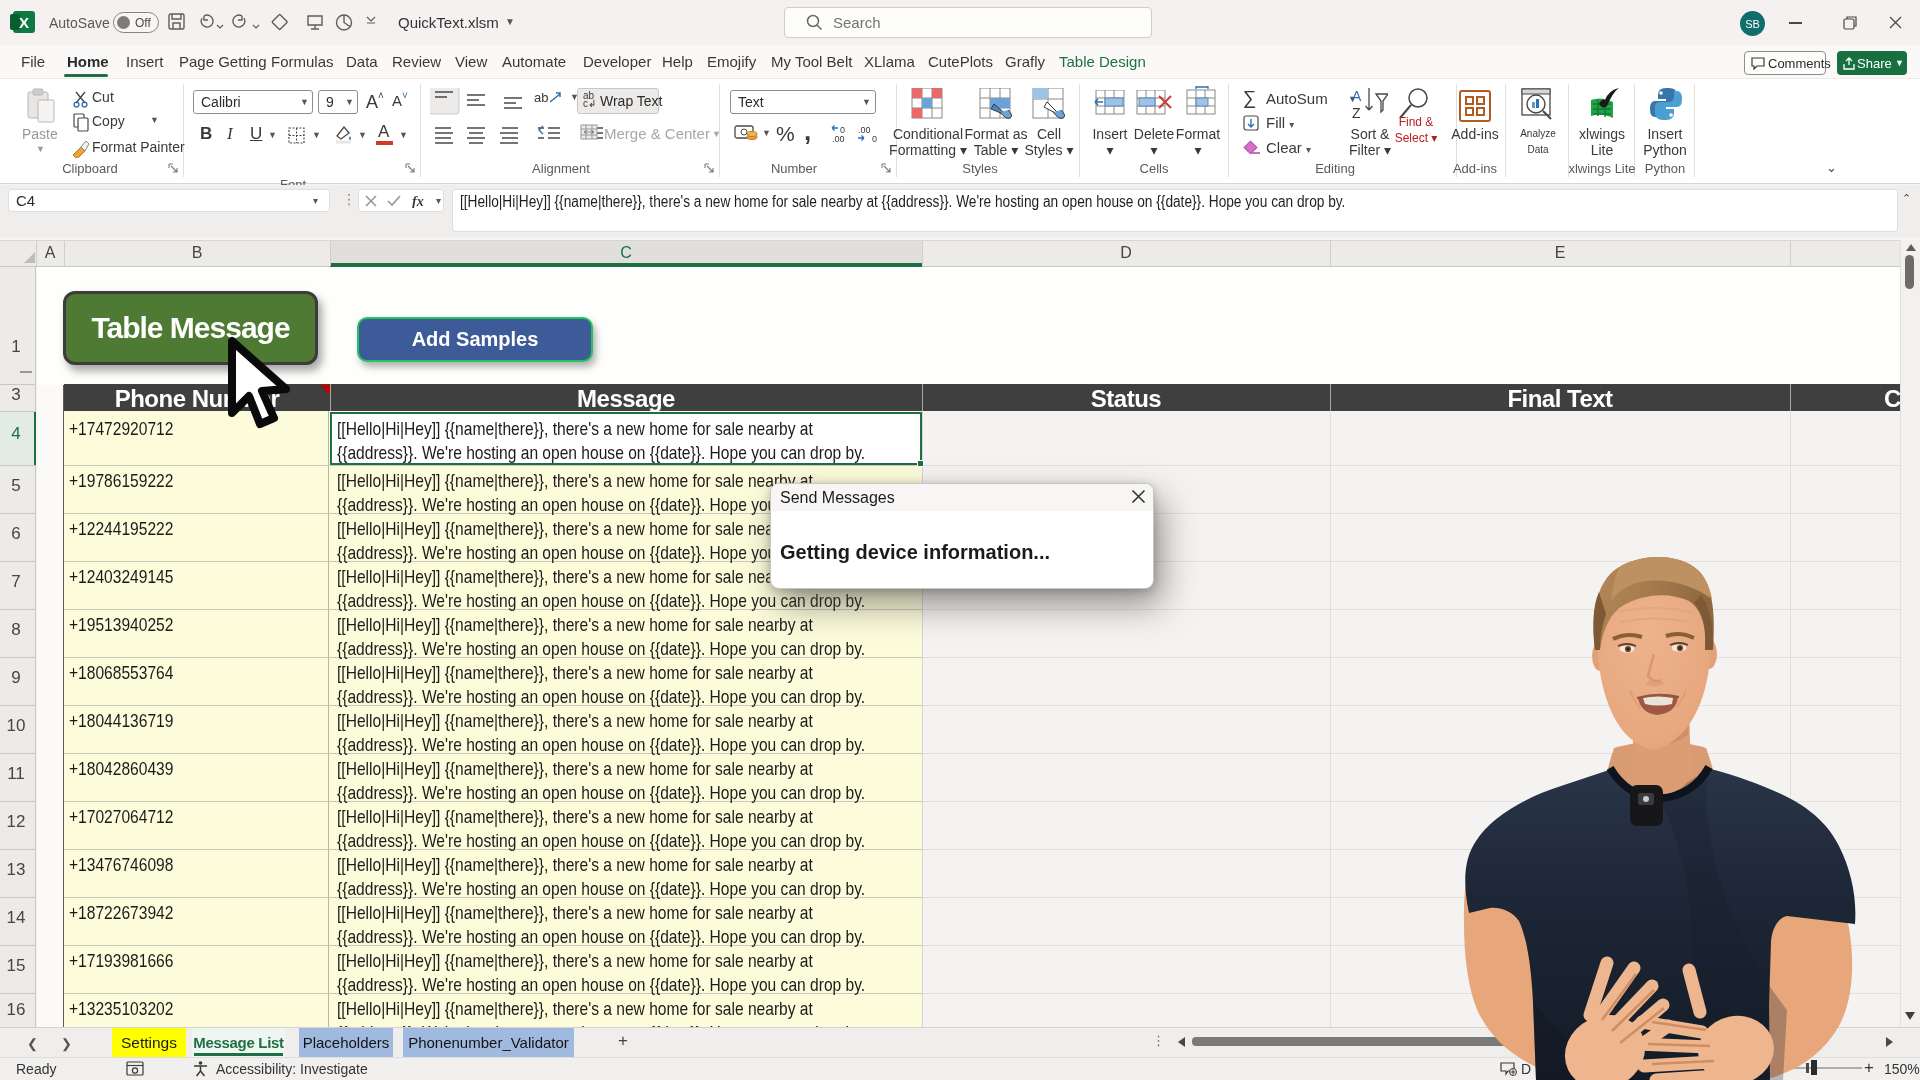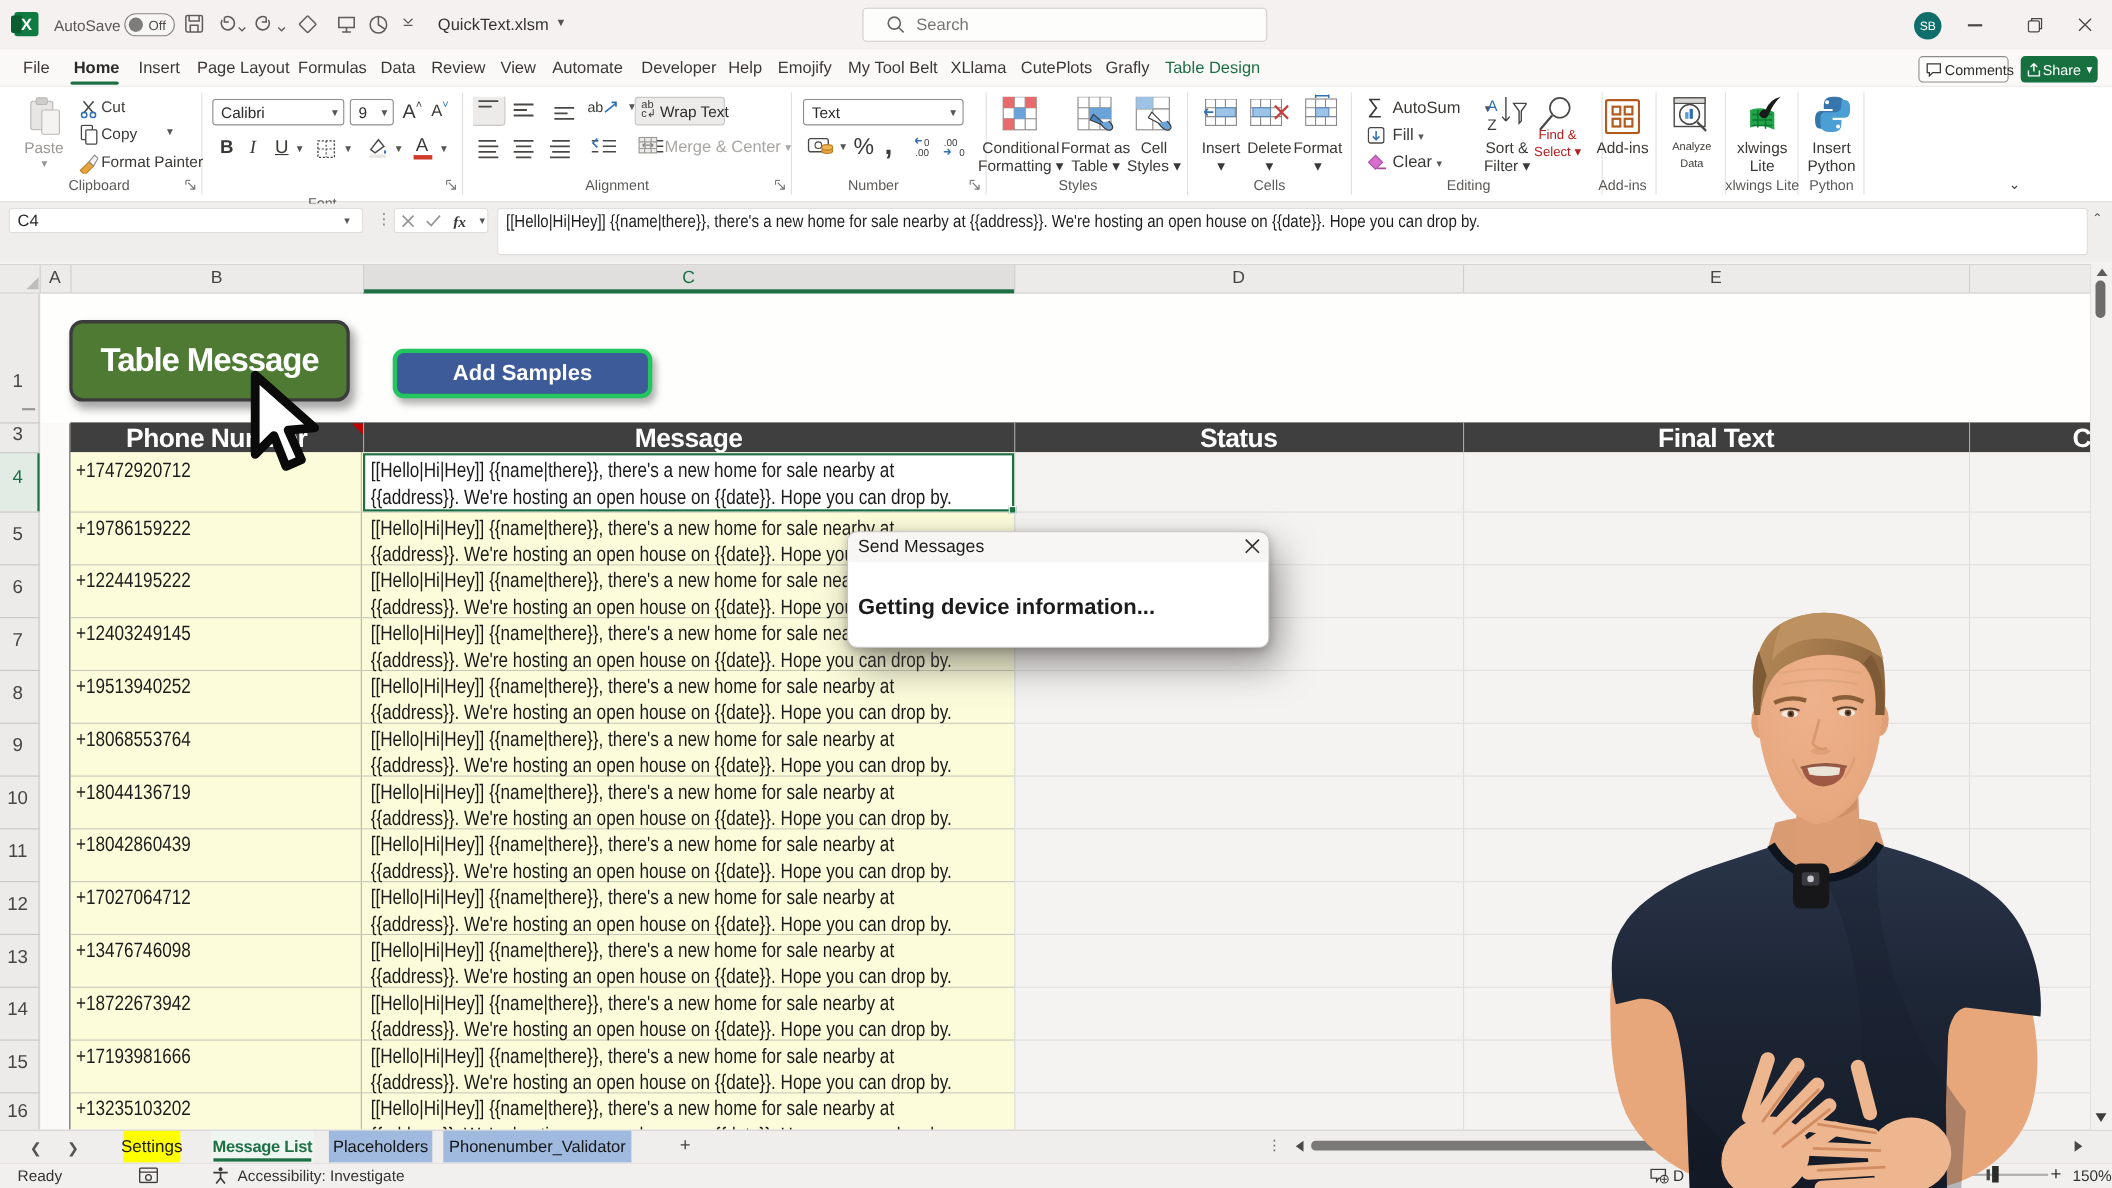--- a/index.html
+++ b/index.html
@@ -65,21 +65,21 @@
     </svg>
   <svg class="abs" style="left:1889px;top:16px;" width="13" height="13" viewBox="0 0 13 13">
       <path d="M1 1 L12 12 M12 1 L1 12" stroke="#4a4846" stroke-width="1.2"></path>
     </svg>
 
   <div class="abs" id="tabrow" style="left:0;top:45px;width:1920px;height:33px;background:#FBF9F8;"></div>
   <div class="abs" id="tabitems" style="left:0;top:53px;width:1920px;height:22px;font-size:15px;color:#3b3937;">
     <span class="abs" style="left:21px;">File</span>
     <span class="abs" style="left:67px;font-weight:bold;color:#2b2b2b;">Home</span>
     <span class="abs" style="left:126px;">Insert</span>
-    <span class="abs" style="left:179px;">Page Layout</span>
+    <span class="abs" style="left:179px;">Page Getting</span>
     <span class="abs" style="left:271px;">Formulas</span>
     <span class="abs" style="left:346px;">Data</span>
     <span class="abs" style="left:392px;">Review</span>
     <span class="abs" style="left:455px;">View</span>
     <span class="abs" style="left:502px;">Automate</span>
     <span class="abs" style="left:583px;">Developer</span>
     <span class="abs" style="left:662px;">Help</span>
     <span class="abs" style="left:707px;">Emojify</span>
     <span class="abs" style="left:771px;">My Tool Belt</span>
     <span class="abs" style="left:864px;">XLlama</span>
@@ -500,39 +500,39 @@
     <div class="abs msg" style="top:394px;">[[Hello|Hi|Hey]] {{name|there}}, there's a new home for sale nearby at<br>{{address}}. We're hosting an open house on {{date}}. Hope you can drop by.</div>
     <div class="abs msg" style="top:442px;">[[Hello|Hi|Hey]] {{name|there}}, there's a new home for sale nearby at<br>{{address}}. We're hosting an open house on {{date}}. Hope you can drop by.</div>
     <div class="abs msg" style="top:490px;">[[Hello|Hi|Hey]] {{name|there}}, there's a new home for sale nearby at<br>{{address}}. We're hosting an open house on {{date}}. Hope you can drop by.</div>
     <div class="abs msg" style="top:538px;">[[Hello|Hi|Hey]] {{name|there}}, there's a new home for sale nearby at<br>{{address}}. We're hosting an open house on {{date}}. Hope you can drop by.</div>
     <div class="abs msg" style="top:586px;">[[Hello|Hi|Hey]] {{name|there}}, there's a new home for sale nearby at<br>{{address}}. We're hosting an open house on {{date}}. Hope you can drop by.</div>
     <div class="abs msg" style="top:634px;">[[Hello|Hi|Hey]] {{name|there}}, there's a new home for sale nearby at<br>{{address}}. We're hosting an open house on {{date}}. Hope you can drop by.</div>
     <div class="abs msg" style="top:682px;">[[Hello|Hi|Hey]] {{name|there}}, there's a new home for sale nearby at<br>{{address}}. We're hosting an open house on {{date}}. Hope you can drop by.</div>
     <div class="abs msg" style="top:730px;">[[Hello|Hi|Hey]] {{name|there}}, there's a new home for sale nearby at<br>{{address}}. We're hosting an open house on {{date}}. Hope you can drop by.</div>
 
     <div class="abs ctr" style="left:63px;top:24px;width:255px;height:74px;background:#4E7A33;border:3px solid #3C3C3C;border-radius:12px;box-shadow:4px 6px 8px rgba(60,60,60,0.45);color:#fff;font-size:30px;font-weight:bold;letter-spacing:-1px;">Table Message</div>
-    <div class="abs ctr" style="left:357px;top:50px;width:236px;height:45px;background:#3D5A99;border:4px solid #22c55e;border-radius:10px;box-shadow:3px 5px 7px rgba(60,60,60,0.4);color:#fff;font-size:20px;font-weight:bold;">Add Samples</div>
+    <div class="abs ctr" style="left:357px;top:50px;width:236px;height:45px;background:#3D5A99;border:2px solid #22c55e;border-radius:10px;box-shadow:3px 5px 7px rgba(60,60,60,0.4);color:#fff;font-size:20px;font-weight:bold;">Add Samples</div>
 
     <svg class="abs" style="left:218px;top:68px;" width="76" height="100" viewBox="0 0 76 100">
       <polygon points="14,6 14,78 31,61 42,89 56,83 44,56 68,54" fill="#fff" stroke="#0a0a0a" stroke-width="8" stroke-linejoin="round"></polygon>
     </svg>
   </div>
 
   <div class="abs" style="left:770px;top:483px;width:384px;height:106px;background:#FFFFFF;border:1px solid #C8C6C4;border-radius:9px;box-shadow:8px 16px 34px rgba(70,66,62,0.55), 0 2px 8px rgba(70,66,62,0.3);"></div>
   <div class="abs" style="left:771px;top:484px;width:382px;height:27px;background:#F7F6F5;border-radius:8px 8px 0 0;"></div>
   <div class="abs" style="left:780px;top:489px;font-size:16px;color:#1b1b1b;">Send Messages</div>
   <svg class="abs" style="left:1131px;top:489px;" width="15" height="15" viewBox="0 0 15 15">
       <path d="M1.5 1.5 L13.5 13.5 M13.5 1.5 L1.5 13.5" stroke="#333" stroke-width="1.6"></path>
     </svg>
   <div class="abs" style="left:780px;top:541px;font-size:20px;font-weight:bold;color:#1b1b1b;">Getting device information...</div>
 
   <div class="abs" id="tabbar" style="left:0;top:1027px;width:1920px;height:30px;background:#F0EEED;border-top:1px solid #D5D3D1;"></div>
   <div class="abs" style="left:27px;top:1036px;font-size:13px;color:#565452;">❮</div>
   <div class="abs" style="left:61px;top:1036px;font-size:13px;color:#565452;">❯</div>
-  <div class="abs ctr" style="left:112px;top:1028px;width:52px;height:29px;background:#FFFF00;font-size:15.5px;color:#1b1b1b;">Settings</div>
+  <div class="abs ctr" style="left:112px;top:1028px;width:74px;height:29px;background:#FFFF00;font-size:15.5px;color:#1b1b1b;">Settings</div>
   <div class="abs ctr" style="left:192px;top:1028px;width:93px;height:29px;background:#EFF6F1;font-size:15px;font-weight:bold;color:#1E7044;white-space:nowrap;letter-spacing:-0.3px;">Message&nbsp;List</div>
   <div class="abs" style="left:194px;top:1053px;width:89px;height:3px;background:#1E7044;"></div>
   <div class="abs ctr" style="left:299px;top:1028px;width:94px;height:29px;background:#A0BADF;font-size:15px;color:#141414;">Placeholders</div>
   <div class="abs ctr" style="left:403px;top:1028px;width:171px;height:29px;background:#A0BADF;font-size:15px;color:#141414;">Phonenumber_Validator</div>
   <div class="abs" style="left:618px;top:1031px;font-size:17px;color:#444;">+</div>
   <div class="abs" style="left:1152px;top:1033px;font-size:13px;color:#666;">⋮</div>
   <div class="abs" style="left:1178px;top:1037px;width:0;height:0;border-top:5px solid transparent;border-bottom:5px solid transparent;border-right:7px solid #4a4846;"></div>
   <div class="abs" style="left:1192px;top:1037px;width:330px;height:9px;background:#7B7977;border-radius:4px;"></div>
   <div class="abs" style="left:1886px;top:1037px;width:0;height:0;border-top:5px solid transparent;border-bottom:5px solid transparent;border-left:7px solid #4a4846;"></div>
 

